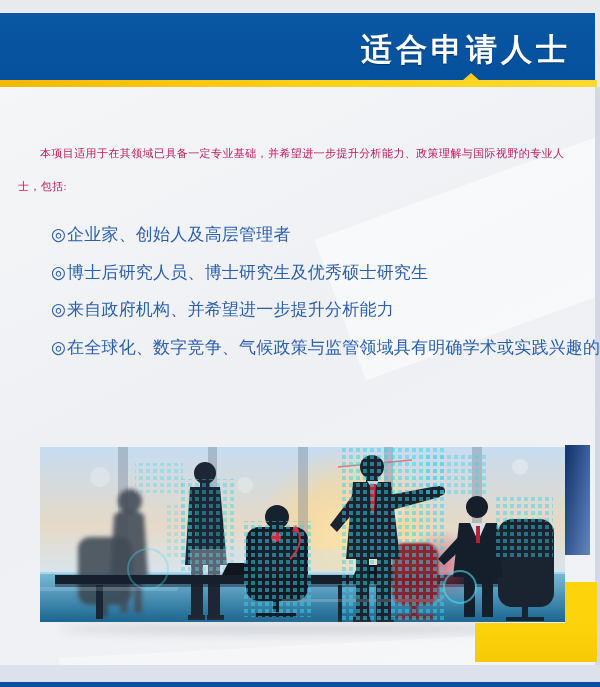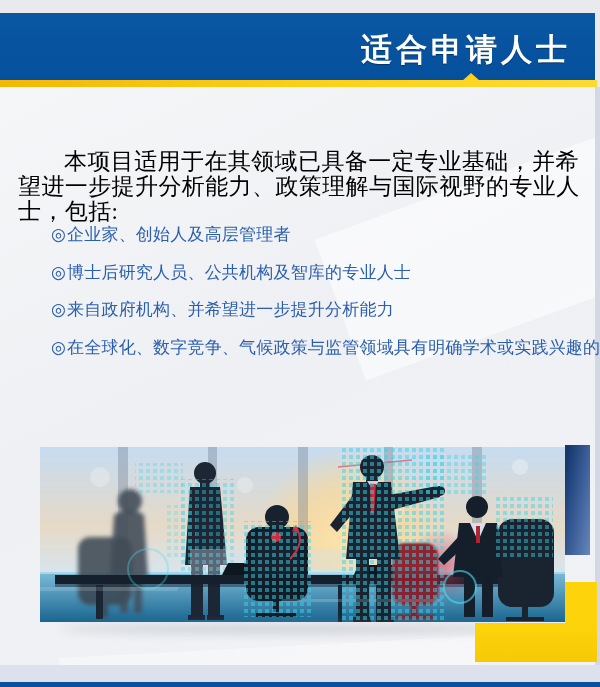--- a/index.html
+++ b/index.html
@@ -41,21 +41,21 @@
   .streak.s1 { left:330px; top:90px;  width:340px; height:150px; transform:rotate(-20deg); }
   .streak.s2 { left:60px;  top:560px; width:420px; height:60px;  transform:rotate(-3deg); background:rgba(255,255,255,.4); }
   .right-strip {
     position:absolute; left:595px; top:87px; width:5px; height:578px;
     background:#d2d9e4;
   }
 
   
   .intro {
     position:absolute; left:18px; top:126px; width:566px;
-    font-size:23px; line-height:25px; color:#000000;
+    font-size:11px; line-height:33px; color:#be185d;
     text-indent:2em; letter-spacing:.4px;
   }
   .bullet-list {
     position:absolute; left:34px; top:206px; width:560px;
     list-style:none; margin:17px; padding:0;
   }
   .bullet-item {
     color:#2b5fae; font-size:17px; line-height:23px;
     margin-bottom:14.5px; white-space:nowrap; letter-spacing:.2px;
   }
@@ -97,21 +97,21 @@
   <div class="card">
     <div class="streak s1"></div>
     <div class="streak s2"></div>
   </div>
   <div class="right-strip"></div>
 
   <p class="intro">本项目适用于在其领域已具备一定专业基础，并希望进一步提升分析能力、政策理解与国际视野的专业人士，包括:</p>
 
   <ul class="bullet-list">
     <li class="bullet-item"><span class="bullet-marker">◎</span><span>企业家、创始人及高层管理者</span></li>
-    <li class="bullet-item"><span class="bullet-marker">◎</span><span>博士后研究人员、公共机构及智库的专业人士</span></li>
+    <li class="bullet-item"><span class="bullet-marker">◎</span><span>博士后研究人员、博士研究生及优秀硕士研究生</span></li>
     <li class="bullet-item"><span class="bullet-marker">◎</span><span>来自政府机构、并希望进一步提升分析能力</span></li>
     <li class="bullet-item"><span class="bullet-marker">◎</span><span>在全球化、数字竞争、气候政策与监管领域具有明确学术或实践兴趣的人士</span></li>
   </ul>
 
   <div class="blue-bar"></div>
 
   <div class="photo">
     <svg width="525" height="175" viewBox="0 0 525 175" xmlns="http://www.w3.org/2000/svg">
       <defs>
         <linearGradient id="sky" x1="0" y1="0" x2="0" y2="1">

